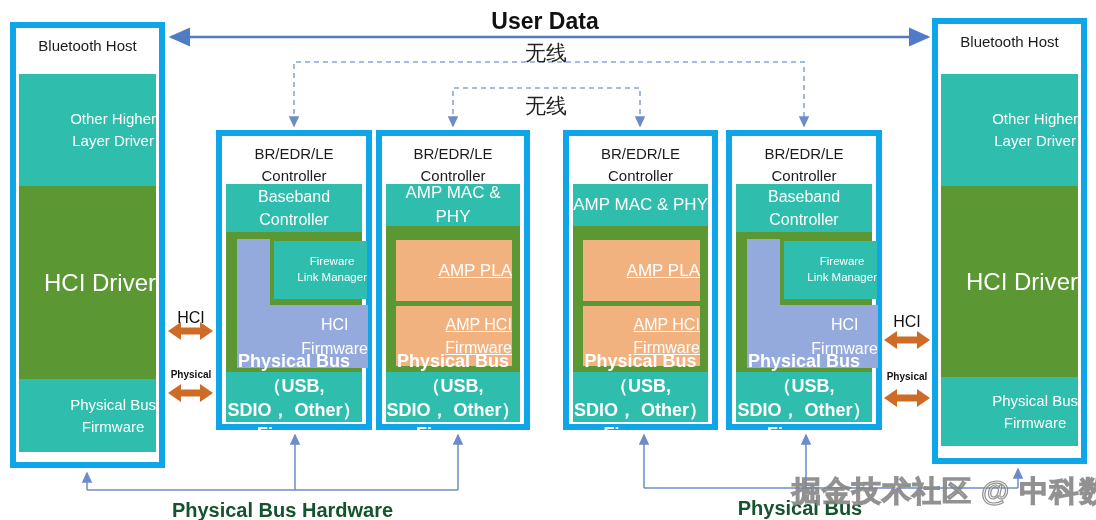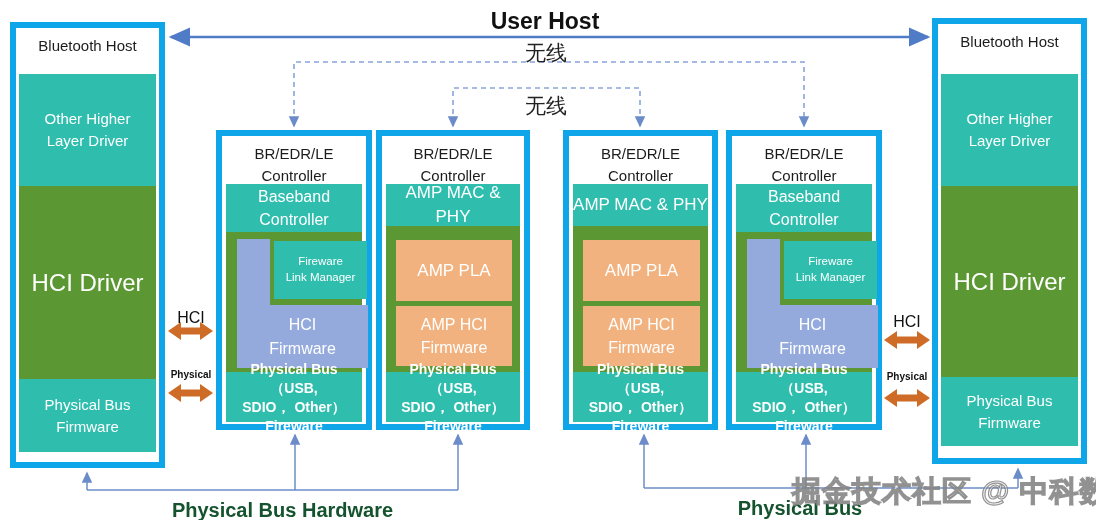--- a/index.html
+++ b/index.html
@@ -10,33 +10,33 @@
   .abs{position:absolute;}
   
   .outline-box{
     position:absolute;background:#fff;border:6px solid #0ea5e9;box-sizing:border-box;
   }
   .box-title{
     text-align:center;color:#1c1c1c;font-size:15px;line-height:1.45;padding-top:7px;
   }
   
   .fill{
-    position:absolute;display:flex;align-items:center;justify-content:center;
+    position:absolute;display:flex;align-items:center;justify-content:flex-end;
     text-align:center;color:#ffffff;box-sizing:border-box;
   }
   .teal{background:var(--teal,#2fbdae);}
   .green{background:var(--green,#5b9732);}
   .blue{background:var(--blue-box,#94aadd);}
-  .orange{background:var(--orange-box,#f2b27f);}
+  .orange{background:var(--orange-box,#f2b27f);text-decoration:underline;}
   .t15{font-size:15px;line-height:1.45;}
   .t16{font-size:16px;line-height:1.45;}
   .t17{font-size:17px;line-height:1.4;}
   .t24{font-size:24px;}
   .t11{font-size:11.5px;line-height:1.35;}
-  .bus-text{font-size:14px;font-weight:bold;line-height:1.35;padding-top:2px;}
+  .bus-text{font-size:18px;font-weight:bold;line-height:1.35;padding-top:2px;}
   .lines span{display:block;}
   
   .lbl{position:absolute;color:#111;text-align:center;}
   .lbl-userdata{font-size:23px;font-weight:bold;}
   .lbl-cn{font-size:21px;color:#222;}
   .lbl-hci{font-size:16px;color:#111;}
   .lbl-phys{font-size:10px;font-weight:bold;color:#111;}
   .lbl-bushw{font-size:20px;font-weight:bold;color:#14532d;}
   .watermark{
     position:absolute;font-size:29px;font-weight:bold;white-space:nowrap;
@@ -242,21 +242,21 @@
     <line x1="644" y1="488" x2="644" y2="435" class="thin-blue" marker-end="url(#mb-sm)"></line>
     <line x1="806" y1="488" x2="806" y2="435" class="thin-blue" marker-end="url(#mb-sm)"></line>
     <line x1="1018" y1="488" x2="1018" y2="469" class="thin-blue" marker-end="url(#mb-sm)"></line>
 
     <polygon class="orange-arrow" points="168,331 181,322 181,327.5 200,327.5 200,322 213,331 200,340 200,334.5 181,334.5 181,340"></polygon>
     <polygon class="orange-arrow" points="168,393 181,384 181,389.5 200,389.5 200,384 213,393 200,402 200,396.5 181,396.5 181,402"></polygon>
     <polygon class="orange-arrow" points="884,340 897,331 897,336.5 917,336.5 917,331 930,340 917,349 917,343.5 897,343.5 897,349"></polygon>
     <polygon class="orange-arrow" points="884,398 897,389 897,394.5 917,394.5 917,389 930,398 917,407 917,401.5 897,401.5 897,407"></polygon>
   </svg>
 
-  <div class="lbl lbl-userdata" style="left:430px;top:8px;width:230px;">User Host</div>
+  <div class="lbl lbl-userdata" style="left:430px;top:8px;width:230px;">User Data</div>
 
   <div class="lbl lbl-cn" style="left:496px;top:39px;width:100px;">无线</div>
 
   <div class="lbl lbl-cn" style="left:496px;top:92px;width:100px;">无线</div>
 
   <div class="lbl lbl-hci" style="left:166px;top:309px;width:50px;">HCI</div>
   <div class="lbl lbl-phys" style="left:163px;top:369px;width:56px;">Physical</div>
 
   <div class="lbl lbl-hci" style="left:882px;top:313px;width:50px;">HCI</div>
   <div class="lbl lbl-phys" style="left:879px;top:371px;width:56px;">Physical</div>

